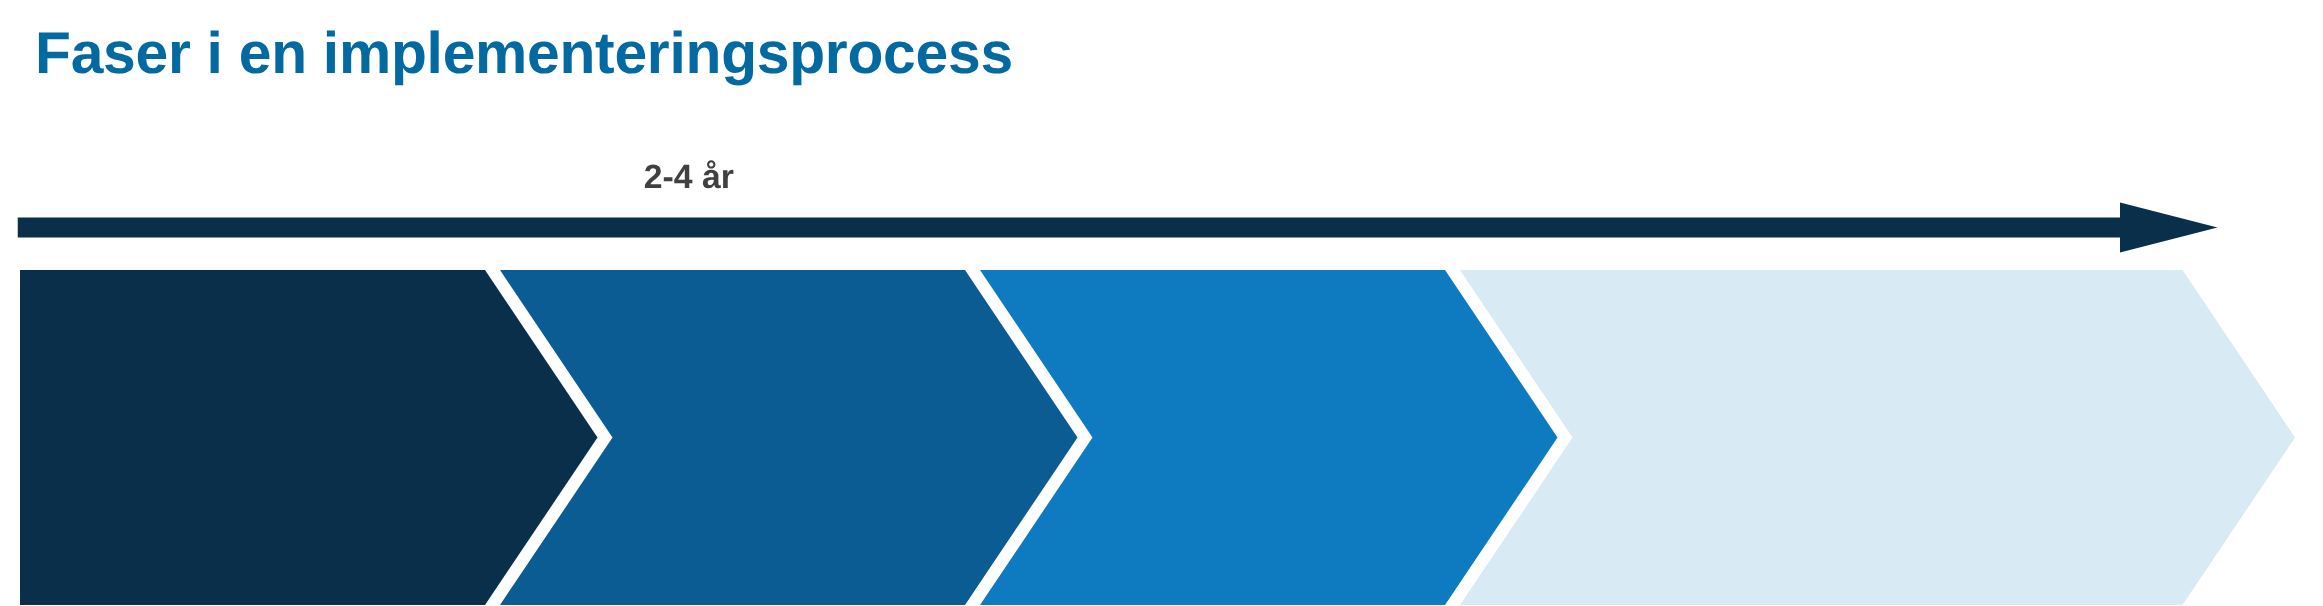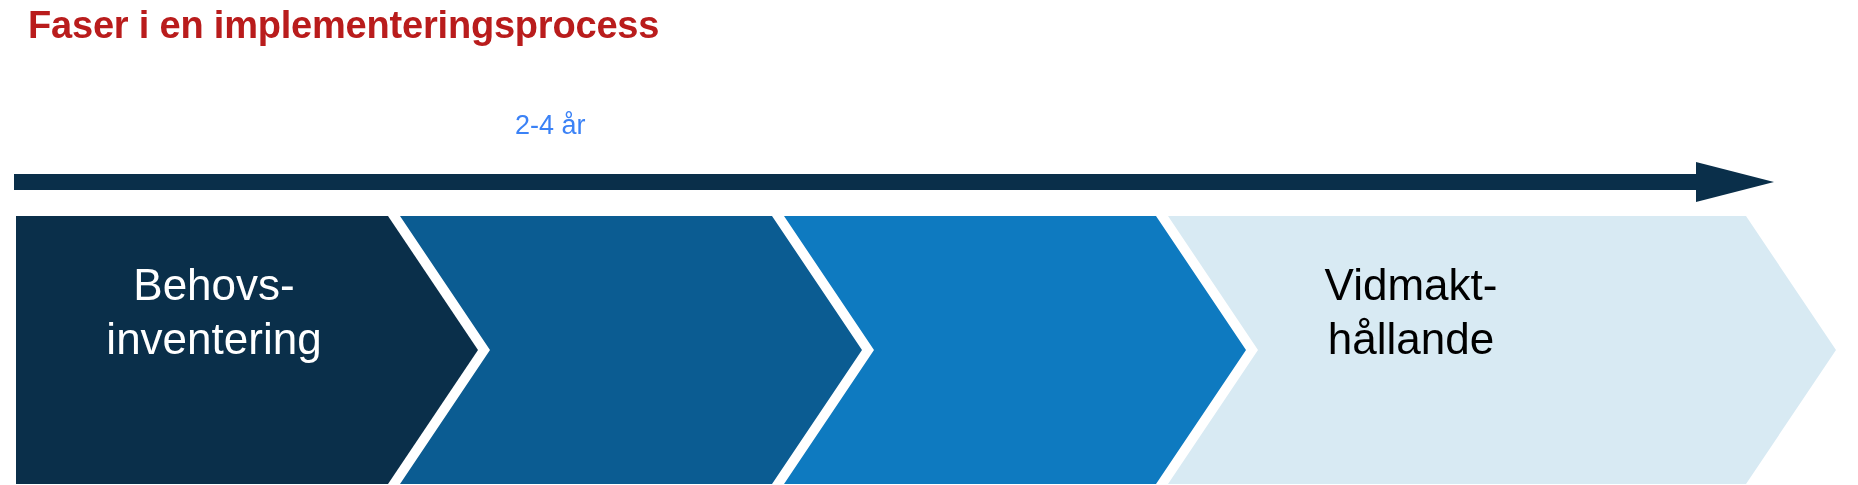--- a/index.html
+++ b/index.html
@@ -19,36 +19,36 @@
   #slide {
     position: absolute;
     inset: 0;
     background: #ffffff;
   }
 
   
   #title {
     position: absolute;
     left: 28px;
-    top: 4px;
-    font-size: 38px;
+    top: 14px;
+    font-size: 47px;
     font-weight: bold;
-    color: #b91c1c;
+    color: #0369a1;
     letter-spacing: -0.2px;
     white-space: nowrap;
   }
 
   
   #duration-label {
     position: absolute;
     left: 515px;
-    top: 110px;
+    top: 126px;
     font-size: 27px;
-    font-weight: normal;
-    color: #3b82f6;
+    font-weight: bold;
+    color: #404040;
     white-space: nowrap;
   }
 
   
   #timeline-arrow {
     position: absolute;
     left: 14px;
     top: 160px;
     width: 1772px;
     height: 44px;
@@ -108,22 +108,18 @@
 
       <polygon points="0,0 372,0 462,134 372,268 0,268" fill="#0A2F4A"></polygon>
 
       <polygon points="384,0 756,0 846,134 756,268 384,268 474,134" fill="#0B5C92"></polygon>
 
       <polygon points="768,0 1140,0 1230,134 1140,268 768,268 858,134" fill="#0E7AC0"></polygon>
 
       <polygon points="1152,0 1730,0 1820,134 1730,268 1152,268 1242,134" fill="#D8EAF3"></polygon>
     </svg>
 
-    <div class="chevron-label light" id="label-0">Behovs-
-inventering</div>
 
 
 
-    <div class="chevron-label dark" id="label-3">Vidmakt-
-hållande</div>
   </div>
 
 </div>
 
 </body></html>

